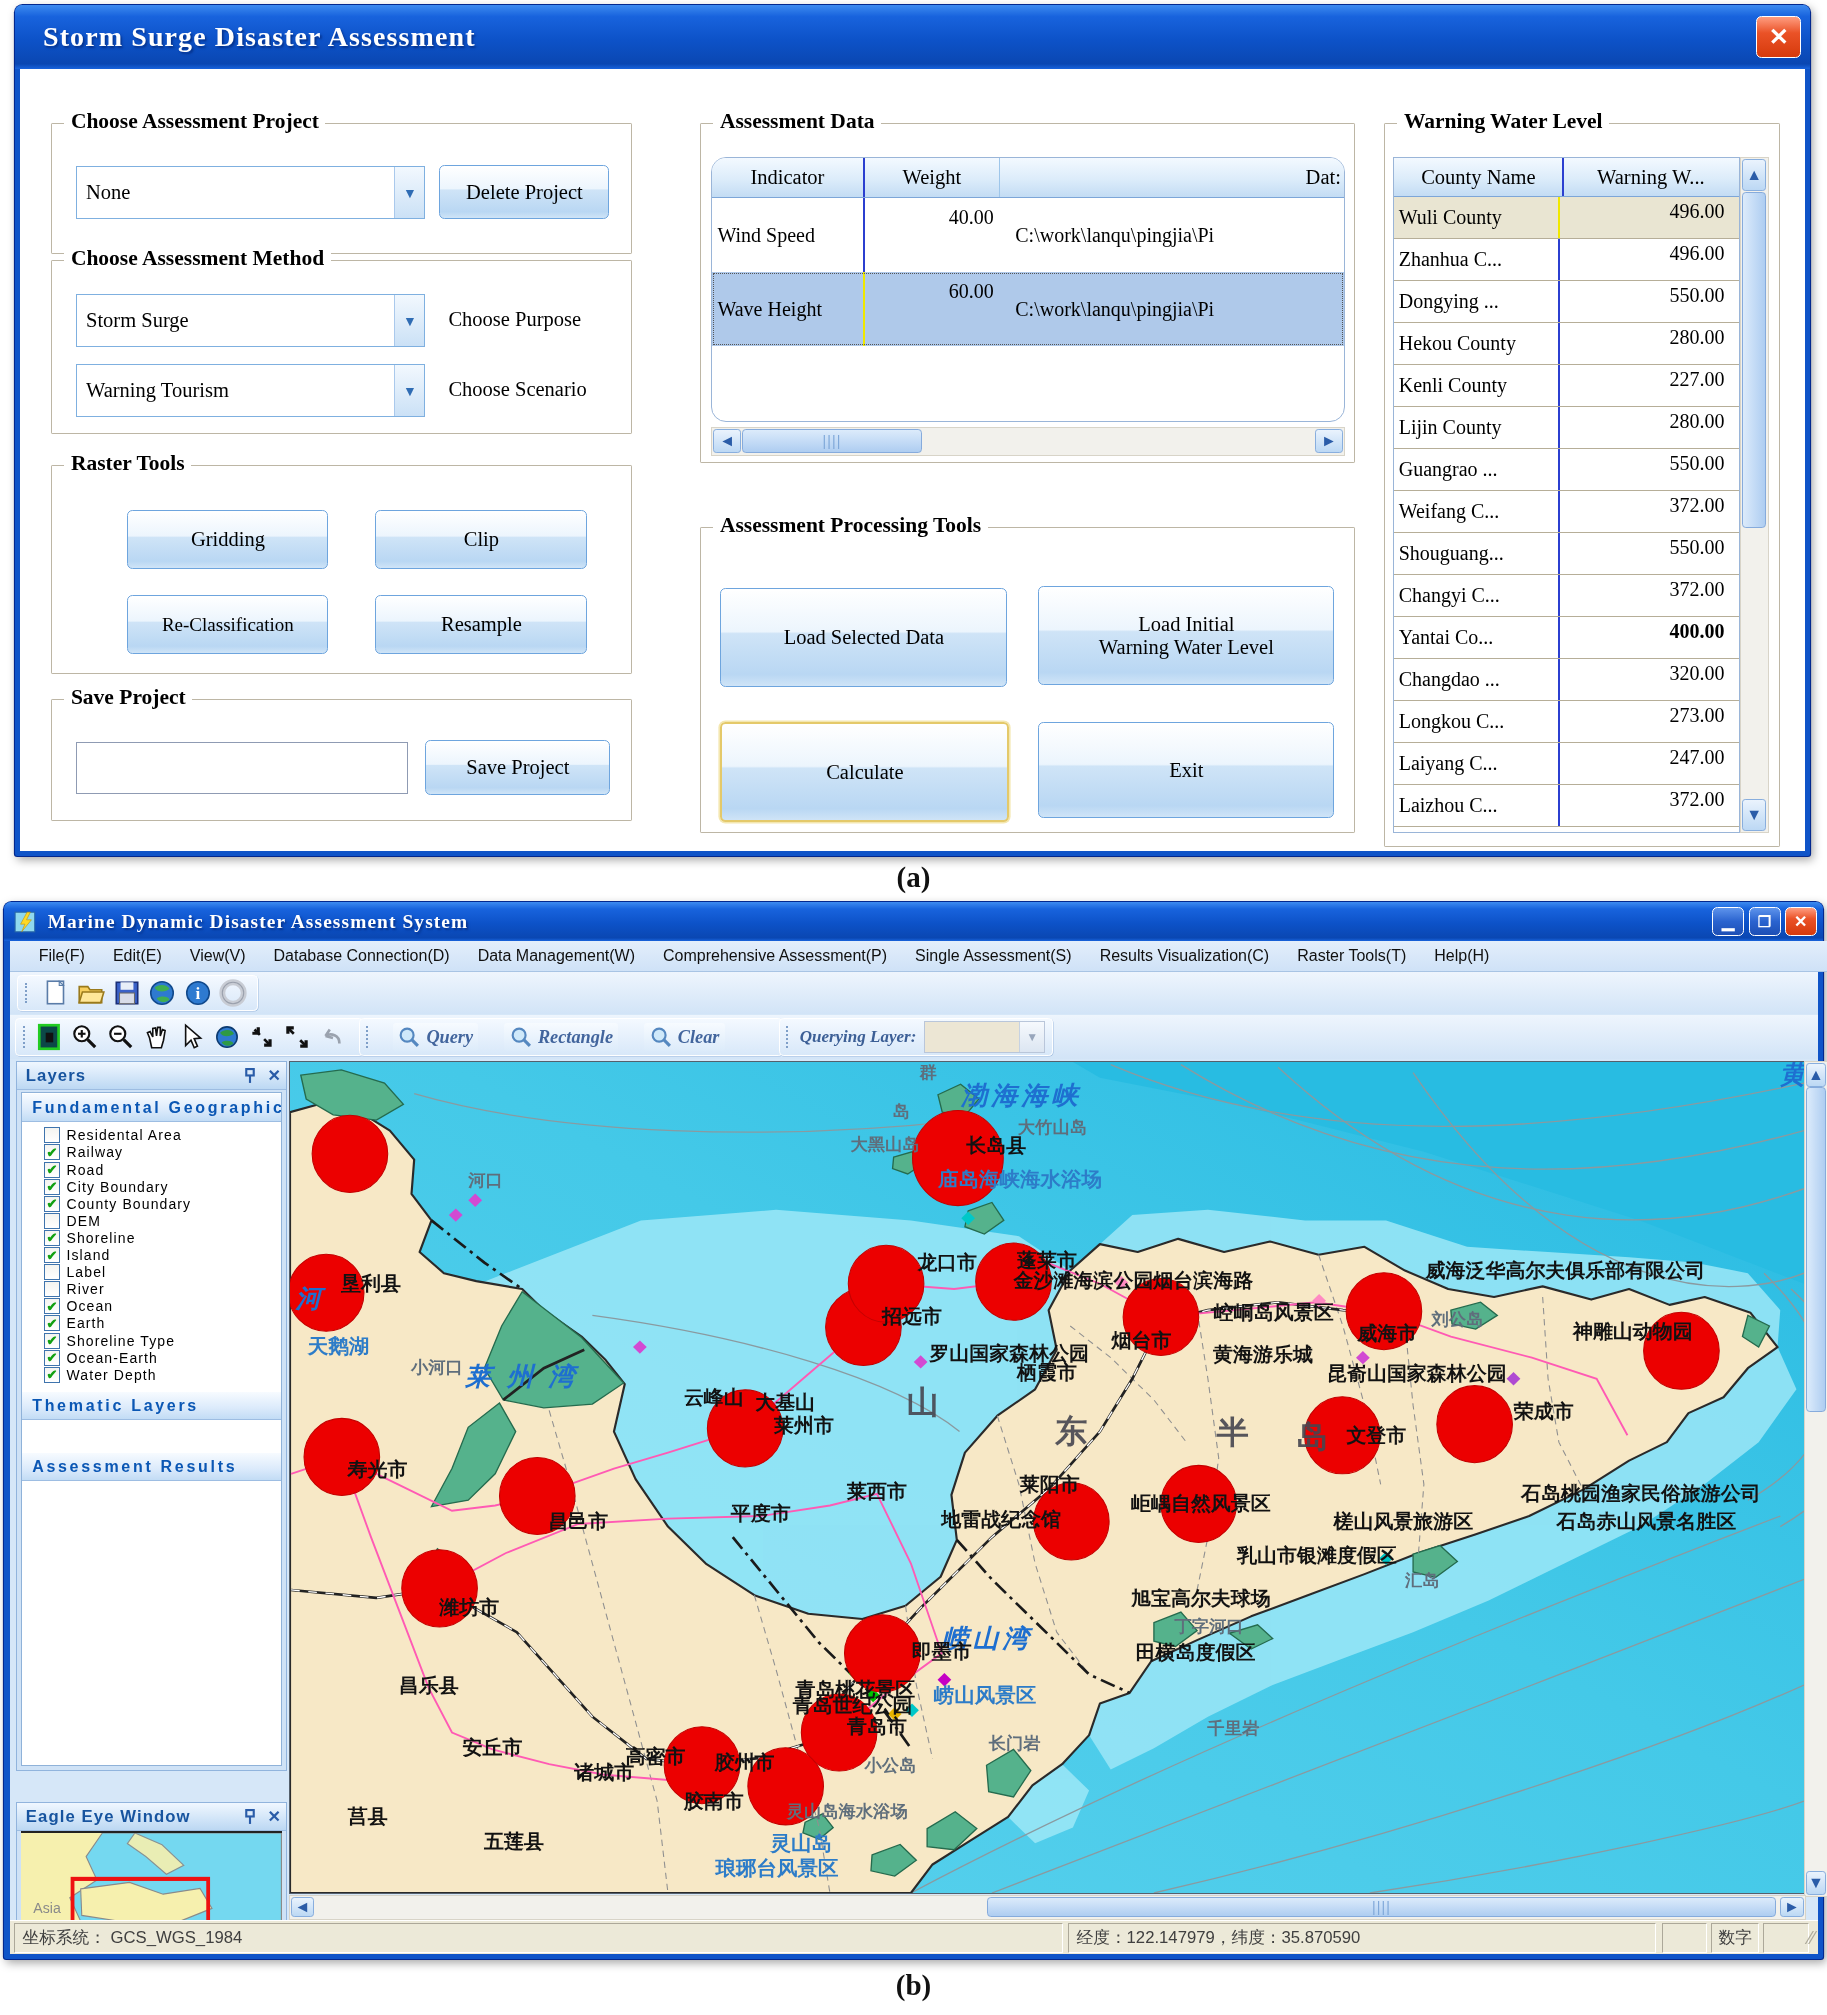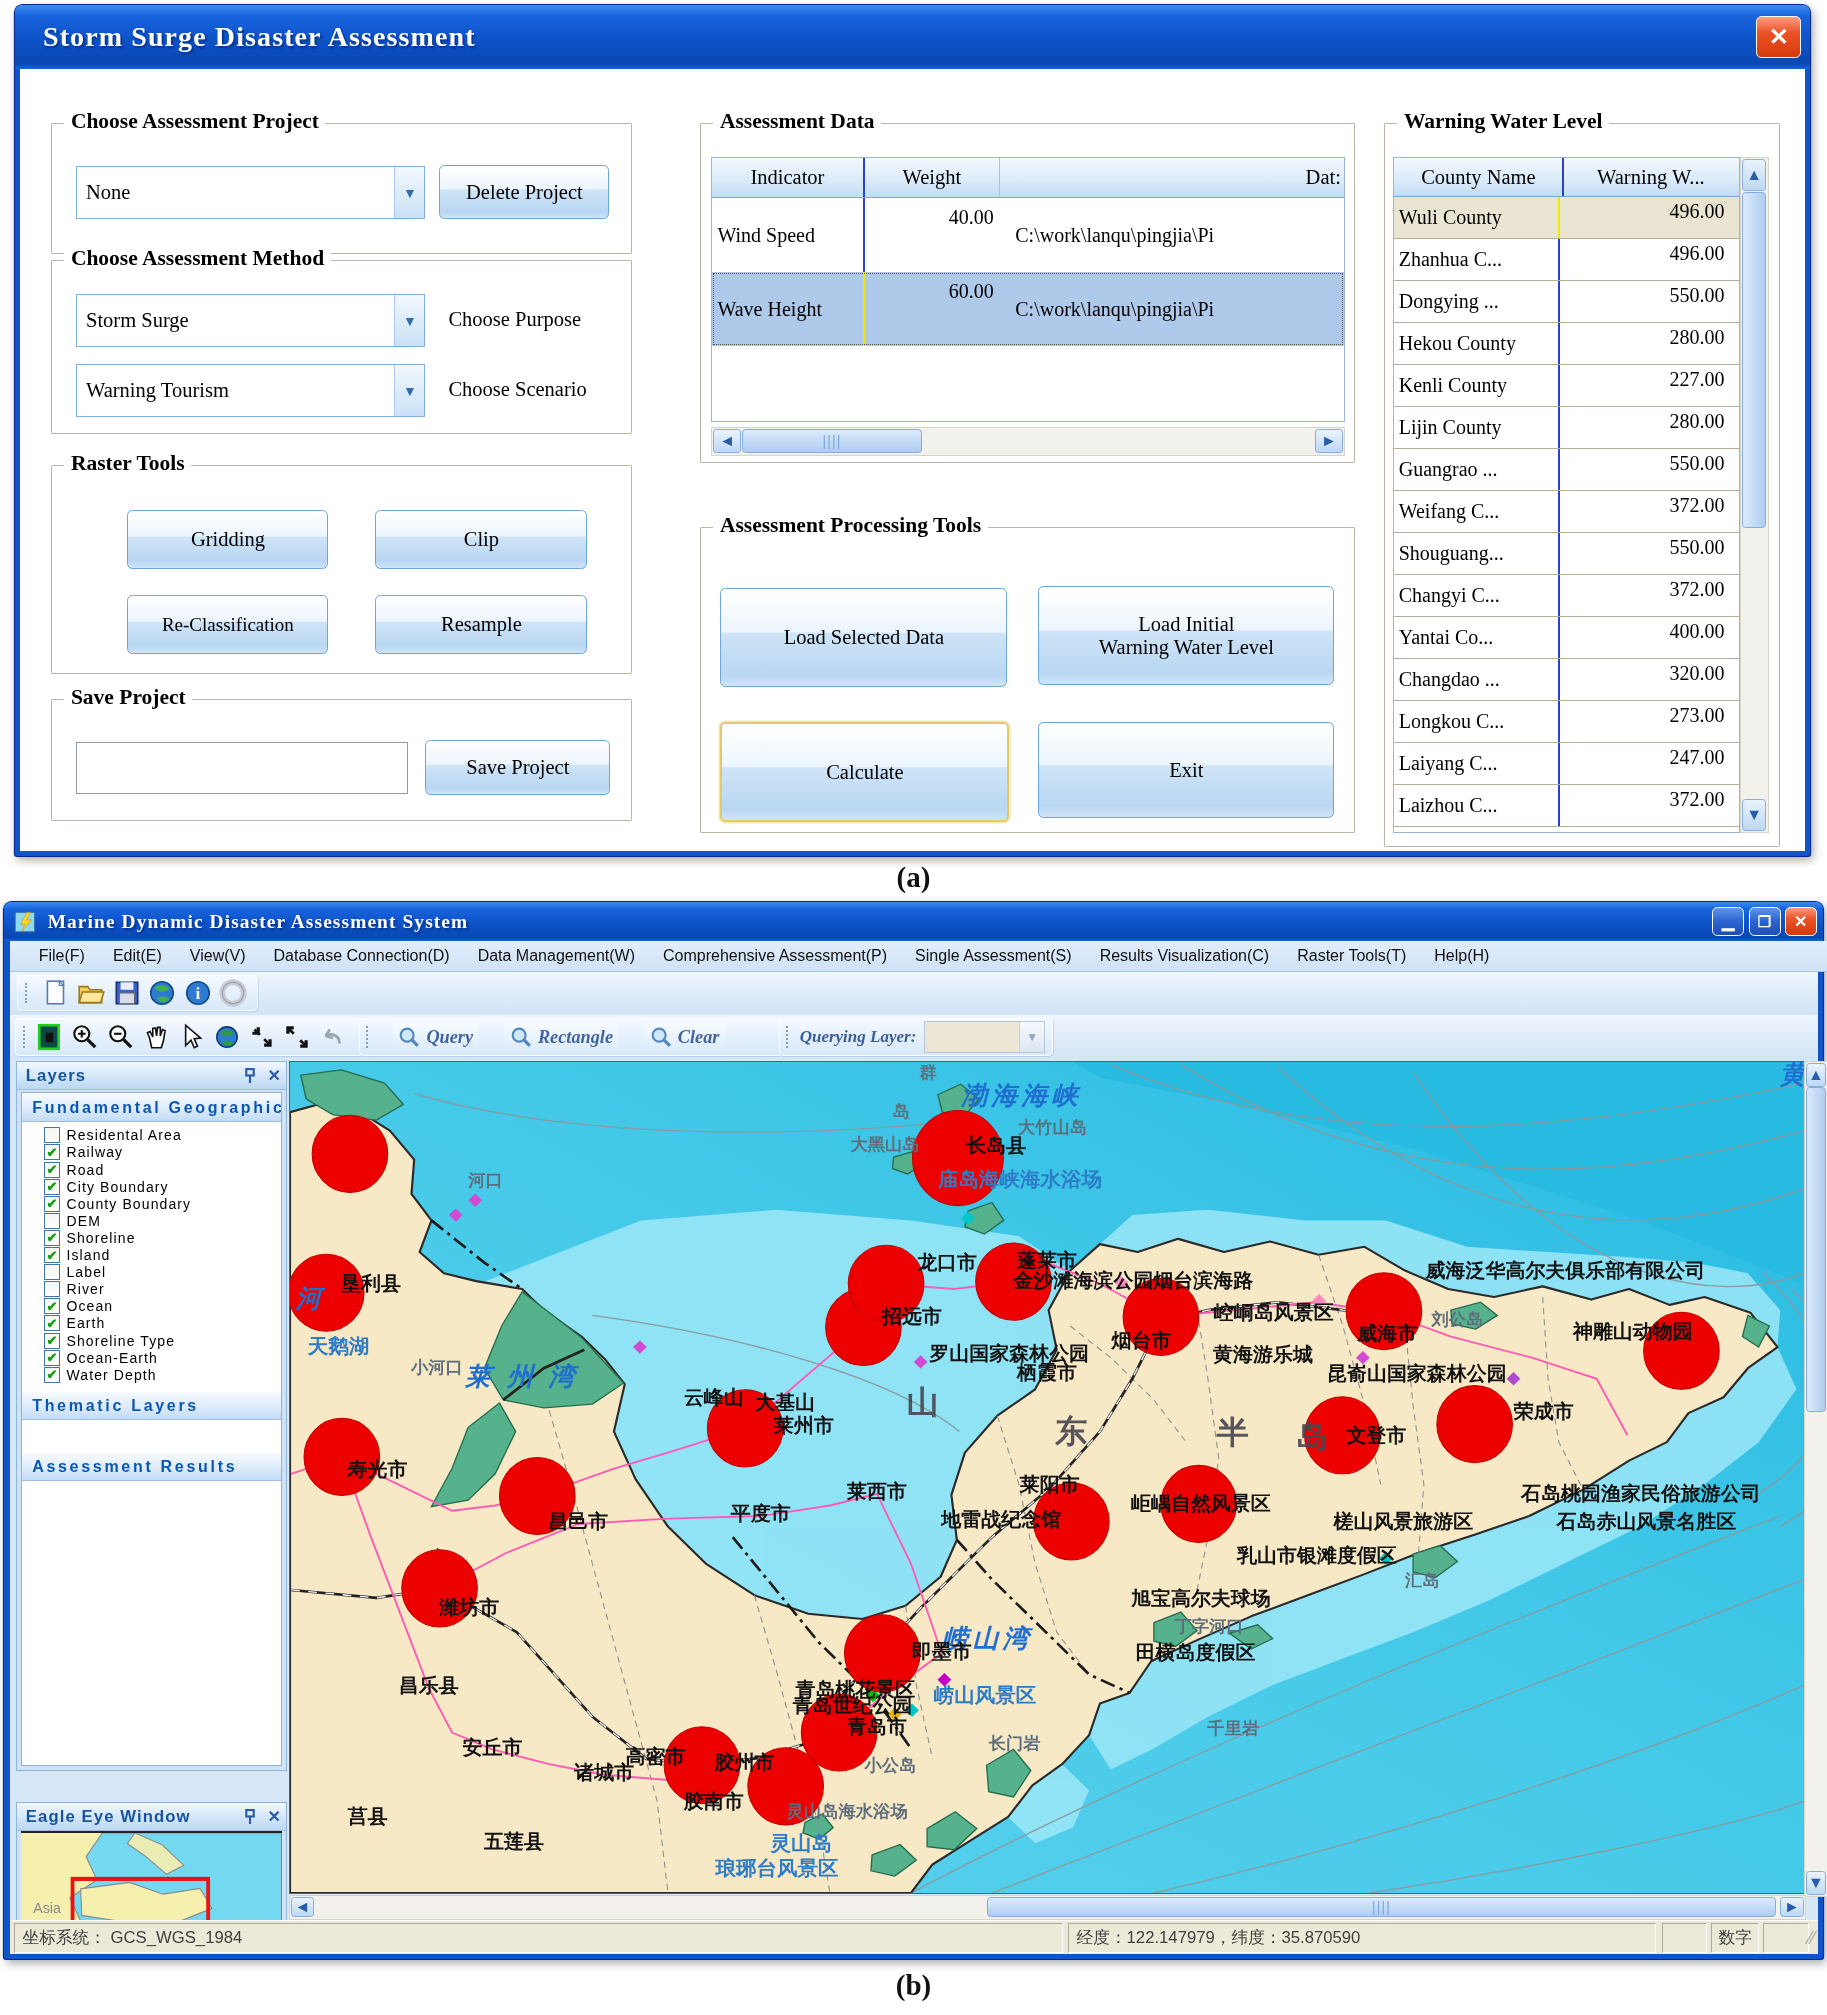--- a/index.html
+++ b/index.html
@@ -139,21 +139,21 @@
       </div>
 
       <div class="grp" style="left:31px;top:630px;width:579px;height:120px;">
         <div class="glabel">Save Project</div>
         <div class="tinput" style="left:24px;top:42px;width:330px;height:50px;"></div>
         <div class="btn" style="left:373px;top:40px;width:183px;height:53px;">Save Project</div>
       </div>
 
       <div class="grp" style="left:680px;top:54px;width:653px;height:338px;">
         <div class="glabel">Assessment Data</div>
-        <div class="tbl" style="left:9.7px;top:33px;width:632px;height:263px;" id="adataTbl">
+        <div class="tbl" style="left:9.7px;top:33px;width:632px;height:263px;border-radius:15px;" id="adataTbl">
             <div class="throw" style="height: 39px;">
               <div class="th sep-blue" style="width: 152px;">Indicator</div>
               <div class="th sep-lite" style="width: 135px;">Weight</div>
               <div class="th" style="width: 344px; justify-content: flex-end; padding-right: 3.2px;">Dat:</div>
             </div>
             <div class="tdrow" style="height: 74px;">
               <div class="td" style="width: 152px; padding-left: 5.4px; border-right: 2.2px solid rgb(43, 63, 208);">Wind Speed</div>
               <div class="td num" style="width: 135px; align-items: flex-start; padding-top: 7.5px;">40.00</div>
               <div class="td" style="width: 344px; padding-left: 6.5px;">C:\work\lanqu\pingjia\Pi</div>
             </div>
@@ -223,21 +223,21 @@
             <div class="tdrow" style="height: 41px; border-bottom: 1.1px solid rgb(182, 174, 152);">
               <div class="td" style="width: 168px; padding-left: 4.3px; border-right: 2.2px solid rgb(43, 63, 208);">Shouguang...</div>
               <div class="td num" style="width: 173px; align-items: flex-start; padding-top: 2.2px;">550.00</div>
             </div>
             <div class="tdrow" style="height: 41px; border-bottom: 1.1px solid rgb(182, 174, 152);">
               <div class="td" style="width: 168px; padding-left: 4.3px; border-right: 2.2px solid rgb(43, 63, 208);">Changyi C...</div>
               <div class="td num" style="width: 173px; align-items: flex-start; padding-top: 2.2px;">372.00</div>
             </div>
             <div class="tdrow" style="height: 41px; border-bottom: 1.1px solid rgb(182, 174, 152);">
               <div class="td" style="width: 168px; padding-left: 4.3px; border-right: 2.2px solid rgb(43, 63, 208);">Yantai Co...</div>
-              <div class="td num" style="width: 173px; align-items: flex-start; padding-top: 2.2px;">400.00</div>
+              <div class="td num" style="width: 173px; align-items: flex-start; padding-top: 2.2px; font-weight: bold;">400.00</div>
             </div>
             <div class="tdrow" style="height: 41px; border-bottom: 1.1px solid rgb(182, 174, 152);">
               <div class="td" style="width: 168px; padding-left: 4.3px; border-right: 2.2px solid rgb(43, 63, 208);">Changdao ...</div>
               <div class="td num" style="width: 173px; align-items: flex-start; padding-top: 2.2px;">320.00</div>
             </div>
             <div class="tdrow" style="height: 41px; border-bottom: 1.1px solid rgb(182, 174, 152);">
               <div class="td" style="width: 168px; padding-left: 4.3px; border-right: 2.2px solid rgb(43, 63, 208);">Longkou C...</div>
               <div class="td num" style="width: 173px; align-items: flex-start; padding-top: 2.2px;">273.00</div>
             </div>
             <div class="tdrow" style="height: 41px; border-bottom: 1.1px solid rgb(182, 174, 152);">

